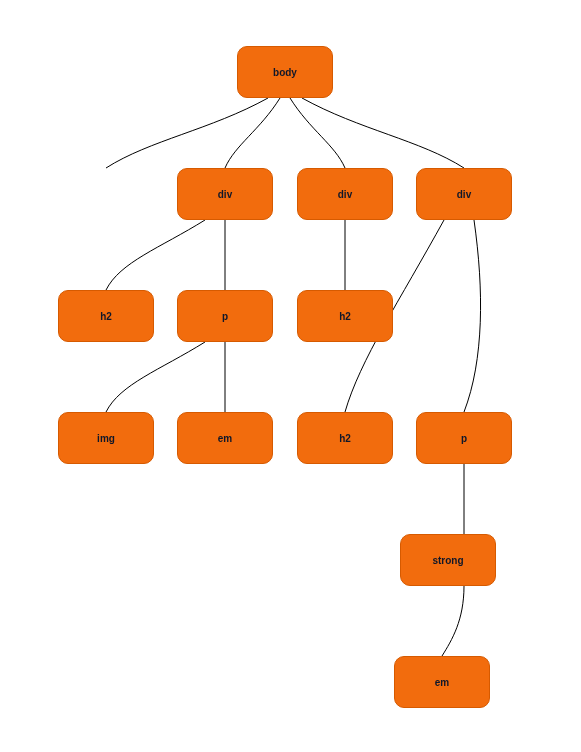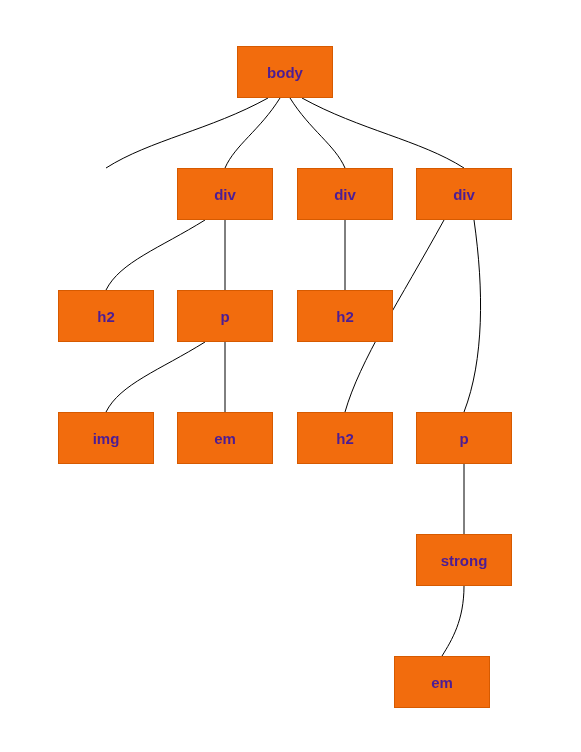--- a/index.html
+++ b/index.html
@@ -19,24 +19,24 @@
     left: 0; top: 0;
     width: 581px;
     height: 752px;
     pointer-events: none;
   }
   .node {
     position: absolute;
     box-sizing: border-box;
     background: #f26c0d;
     border: 1px solid #d65a00;
-    border-radius: 0;
-    color: #4c1d95;
+    border-radius: 10px;
+    color: #0f172a;
     font-weight: bold;
-    font-size: 15px;
+    font-size: 10px;
     display: flex;
     align-items: center;
     justify-content: center;
     text-align: center;
     box-shadow: 0 0 0 rgba(0,0,0,0);
   }
 </style>
 </head>
 <body>
 
@@ -97,20 +97,20 @@
     </div>
   <div class="node" style="left:177px; top:412px; width:96px; height:52px;">
       <span>em</span>
     </div>
   <div class="node" style="left:297px; top:412px; width:96px; height:52px;">
       <span>h2</span>
     </div>
   <div class="node" style="left:416px; top:412px; width:96px; height:52px;">
       <span>p</span>
     </div>
-  <div class="node" style="left:416px; top:534px; width:96px; height:52px;">
+  <div class="node" style="left:400px; top:534px; width:96px; height:52px;">
       <span>strong</span>
     </div>
   <div class="node" style="left:394px; top:656px; width:96px; height:52px;">
       <span>em</span>
     </div>
 
 </div>
 
 </body></html>

